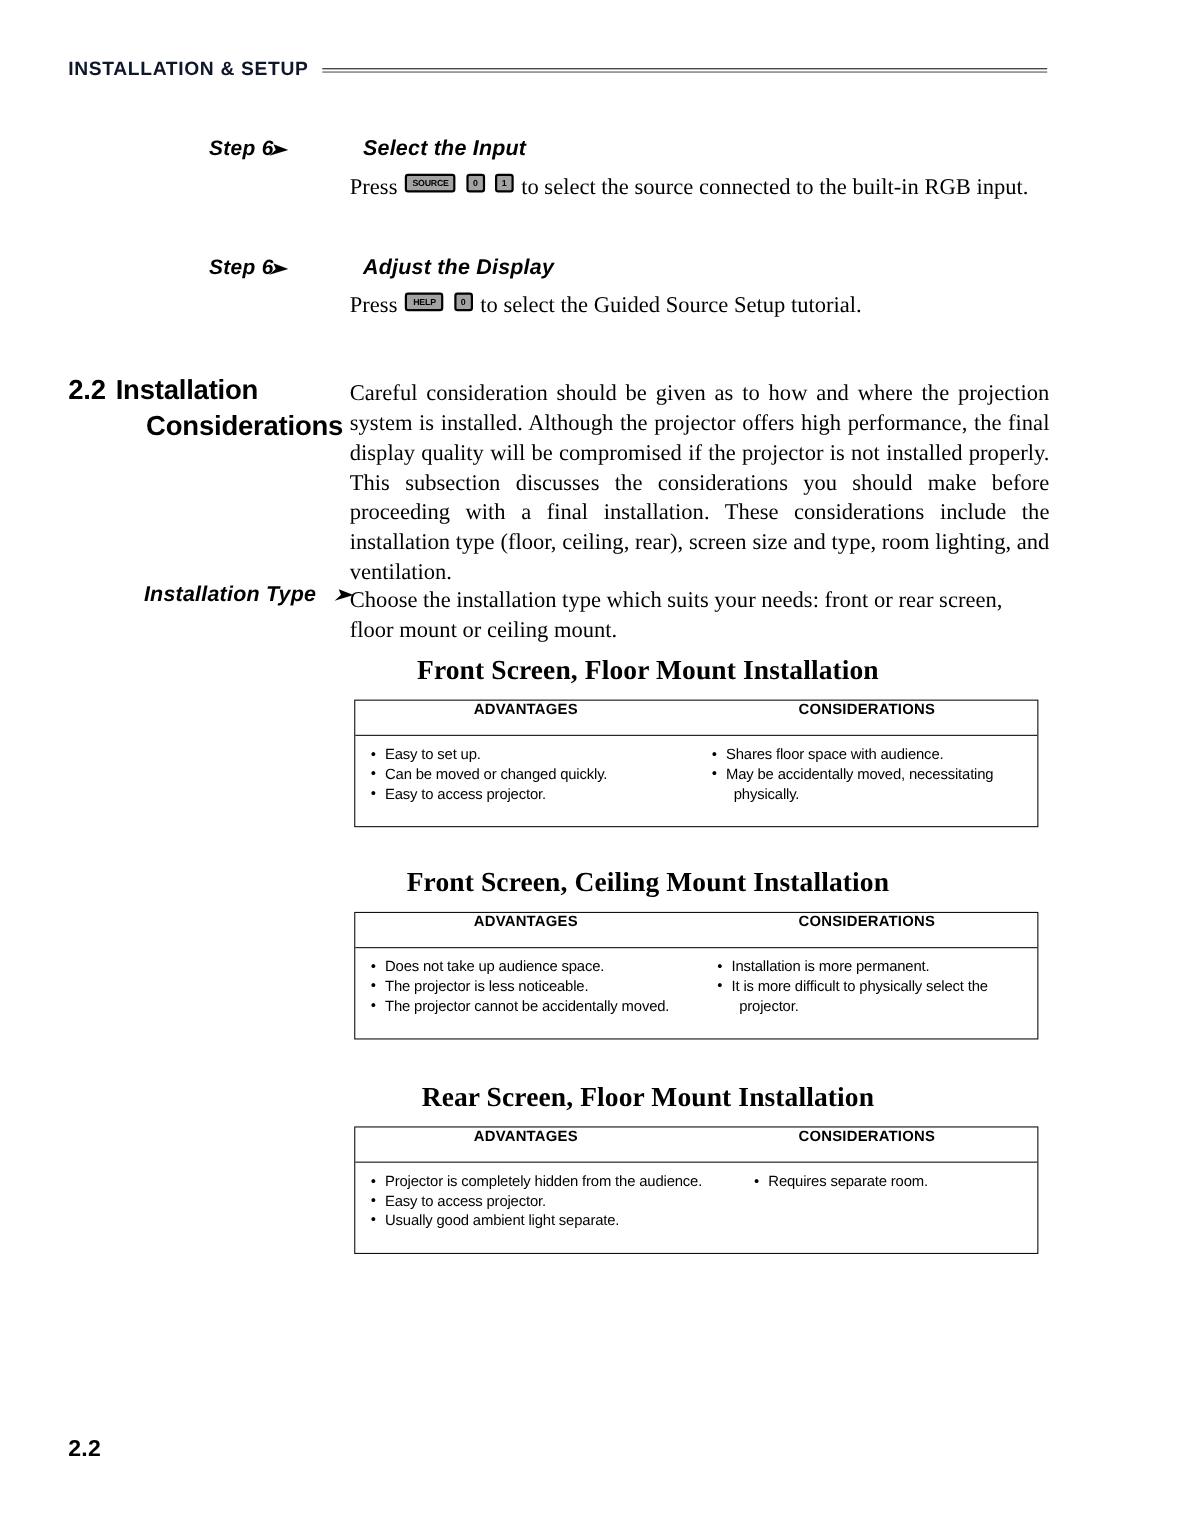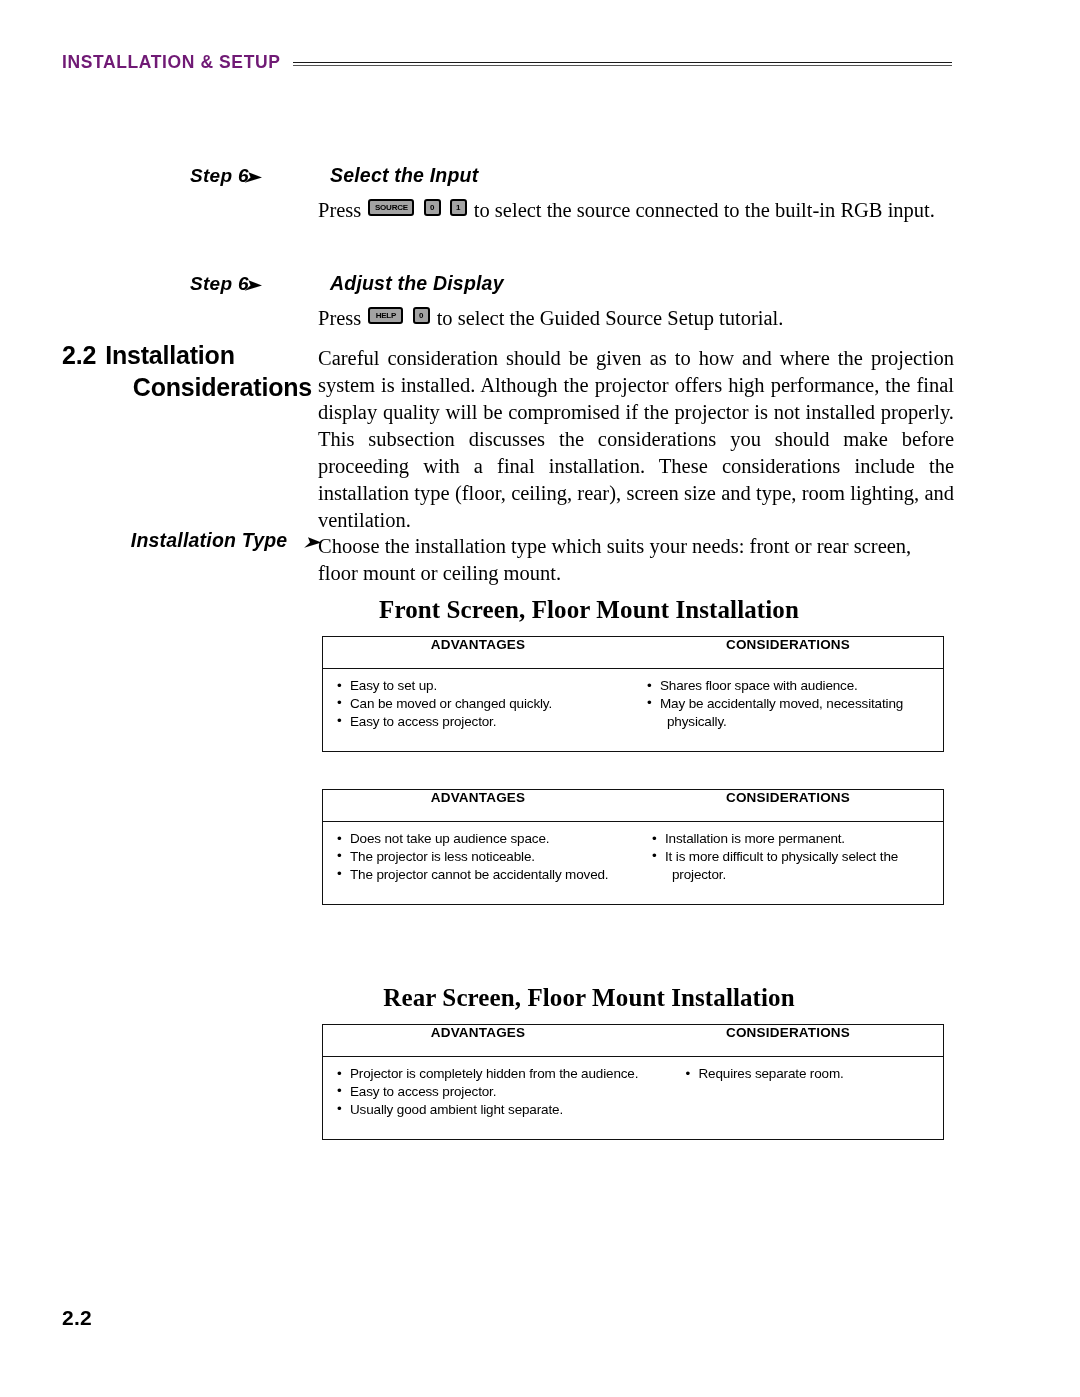--- a/index.html
+++ b/index.html
@@ -24,21 +24,21 @@
     width: 890px;
     display: flex;
     align-items: center;
   }
   .page-header-title {
     font-family: "Liberation Sans", sans-serif;
     font-weight: bold;
     font-size: 17.5px;
     letter-spacing: 0.6px;
     white-space: nowrap;
-    color: #701a75;
+    color: #0f172a;
   }
   .page-header-rule {
     flex: 1;
     margin-left: 13px;
     margin-top: 2px;
     border-top: 1.5px solid #1a1a1a;
     border-bottom: 1.5px solid #555;
     height: 4px;
     box-sizing: border-box;
   }
@@ -72,21 +72,20 @@
     line-height: 1;
     transform: scaleX(1.25) scaleY(0.92);
   }
   .step-title {
     margin-left: 28px;
     font-family: "Liberation Sans", sans-serif;
     font-style: italic;
     font-weight: bold;
     font-size: 19.5px;
     letter-spacing: 0.2px;
-    margin-top: 40px;
   }
   .step-body {
     margin-left: 318px;
     margin-top: 11px;
     font-family: "Liberation Serif", serif;
     font-size: 20.5px;
     line-height: 1.25;
     white-space: nowrap;
   }
 
@@ -314,20 +313,21 @@
       <div class="td right">
         <div class="bullet-line"><span class="dot">•</span><span>Shares floor space with audience.</span></div>
         <div class="bullet-line"><span class="dot">•</span><span>May be accidentally moved, necessitating</span></div>
         <div class="bullet-line cont"><span>physically.</span></div>
       </div>
     </div>
   </div>
 </div>
 
 <div class="install-block" style="top:789px;">
+  <div class="install-title">Front Screen, Ceiling Mount Installation</div>
   <div class="install-table">
     <div class="install-thead">
       <div class="th">ADVANTAGES</div>
       <div class="th">CONSIDERATIONS</div>
     </div>
     <div class="install-tbody">
       <div class="td left">
         <div class="bullet-line"><span class="dot">•</span><span>Does not take up audience space.</span></div>
         <div class="bullet-line"><span class="dot">•</span><span>The projector is less noticeable.</span></div>
         <div class="bullet-line"><span class="dot">•</span><span>The projector cannot be accidentally moved.</span></div>

